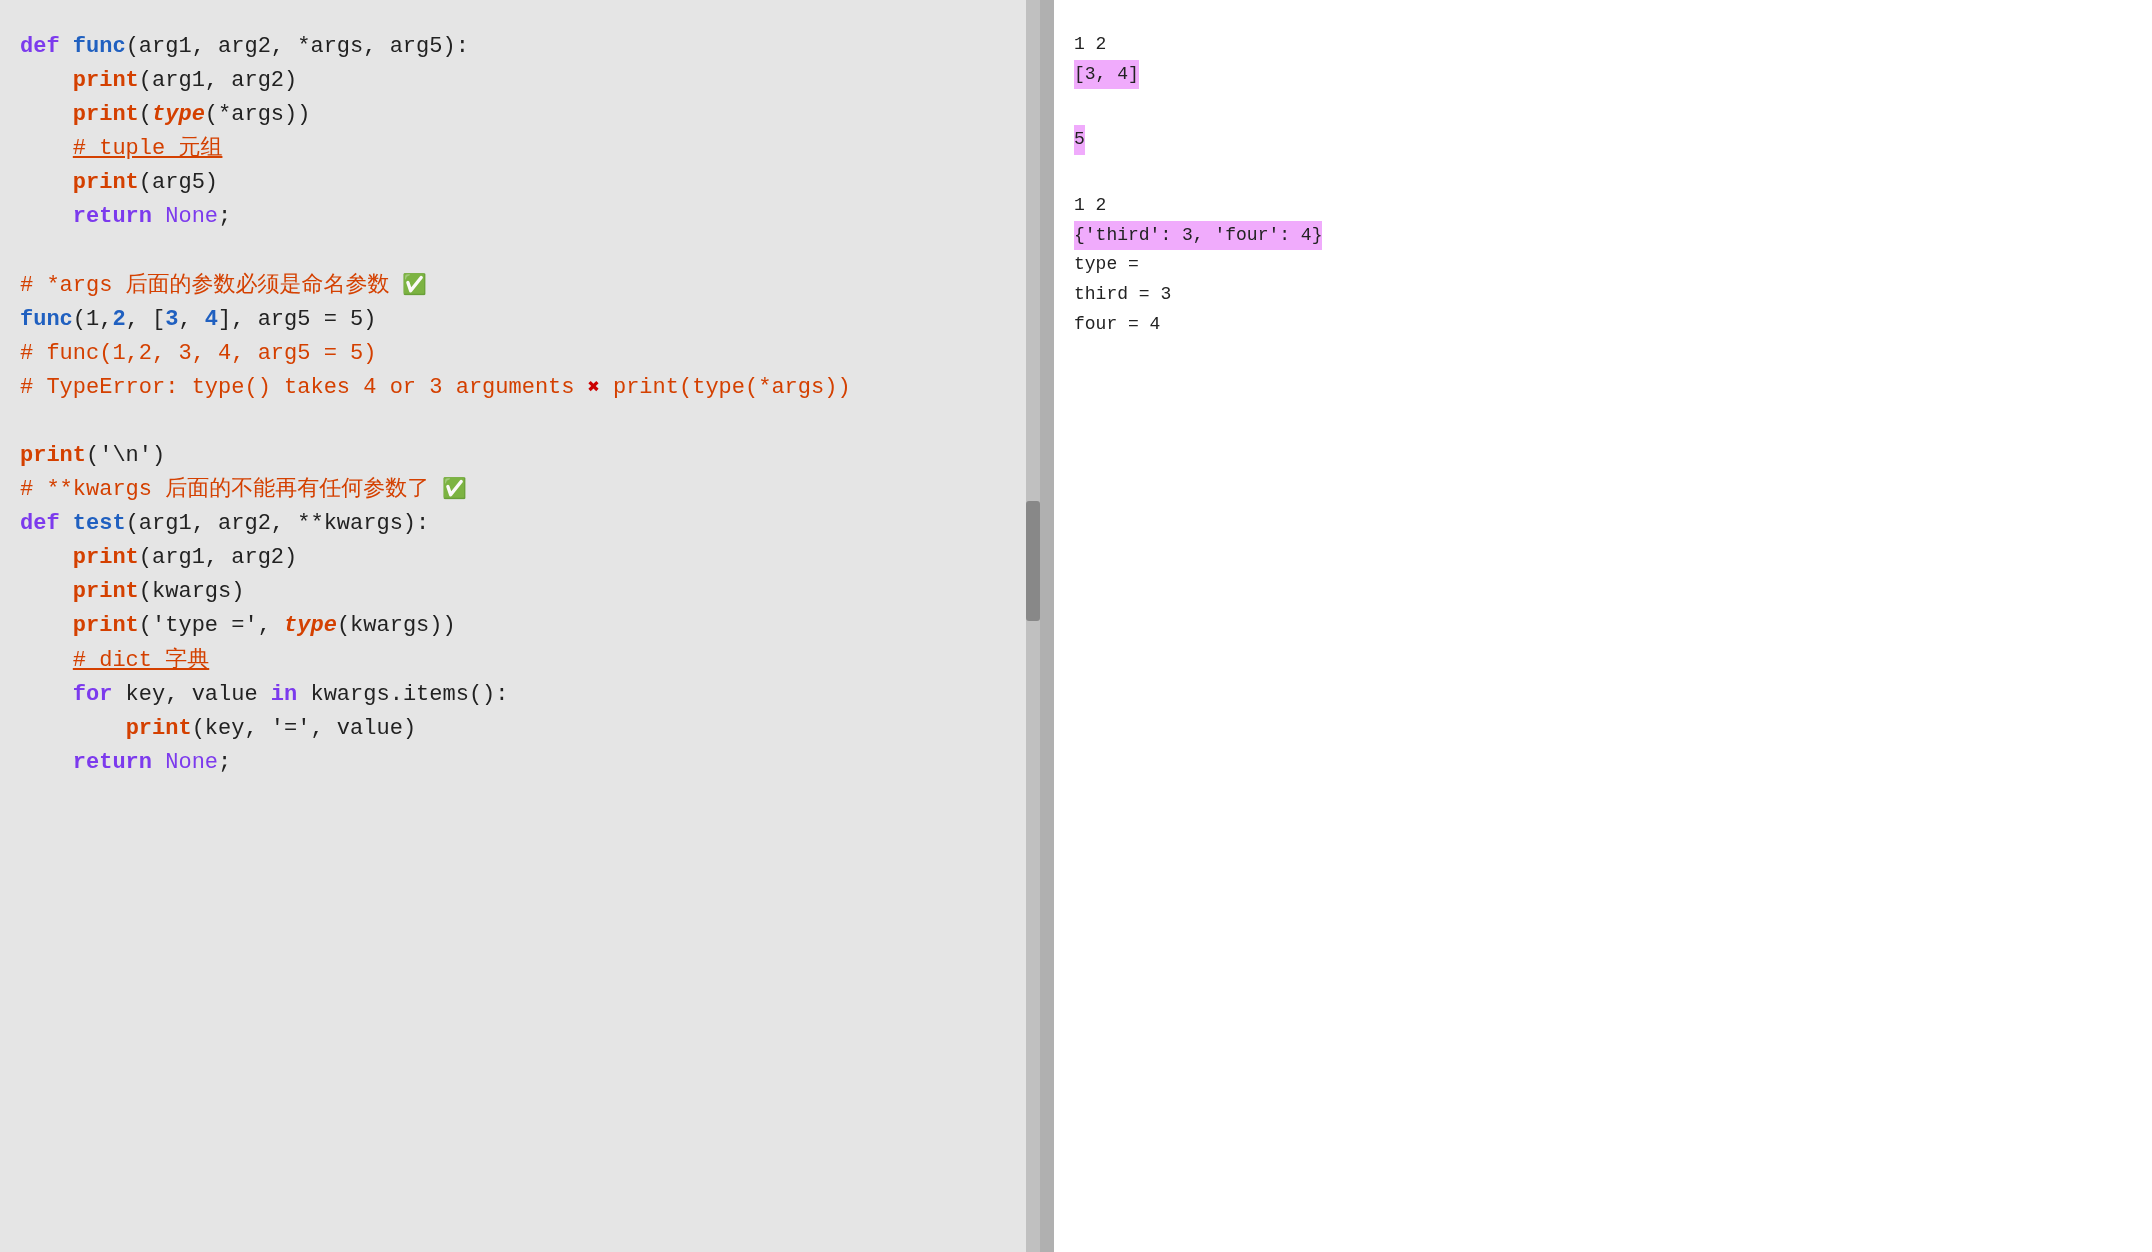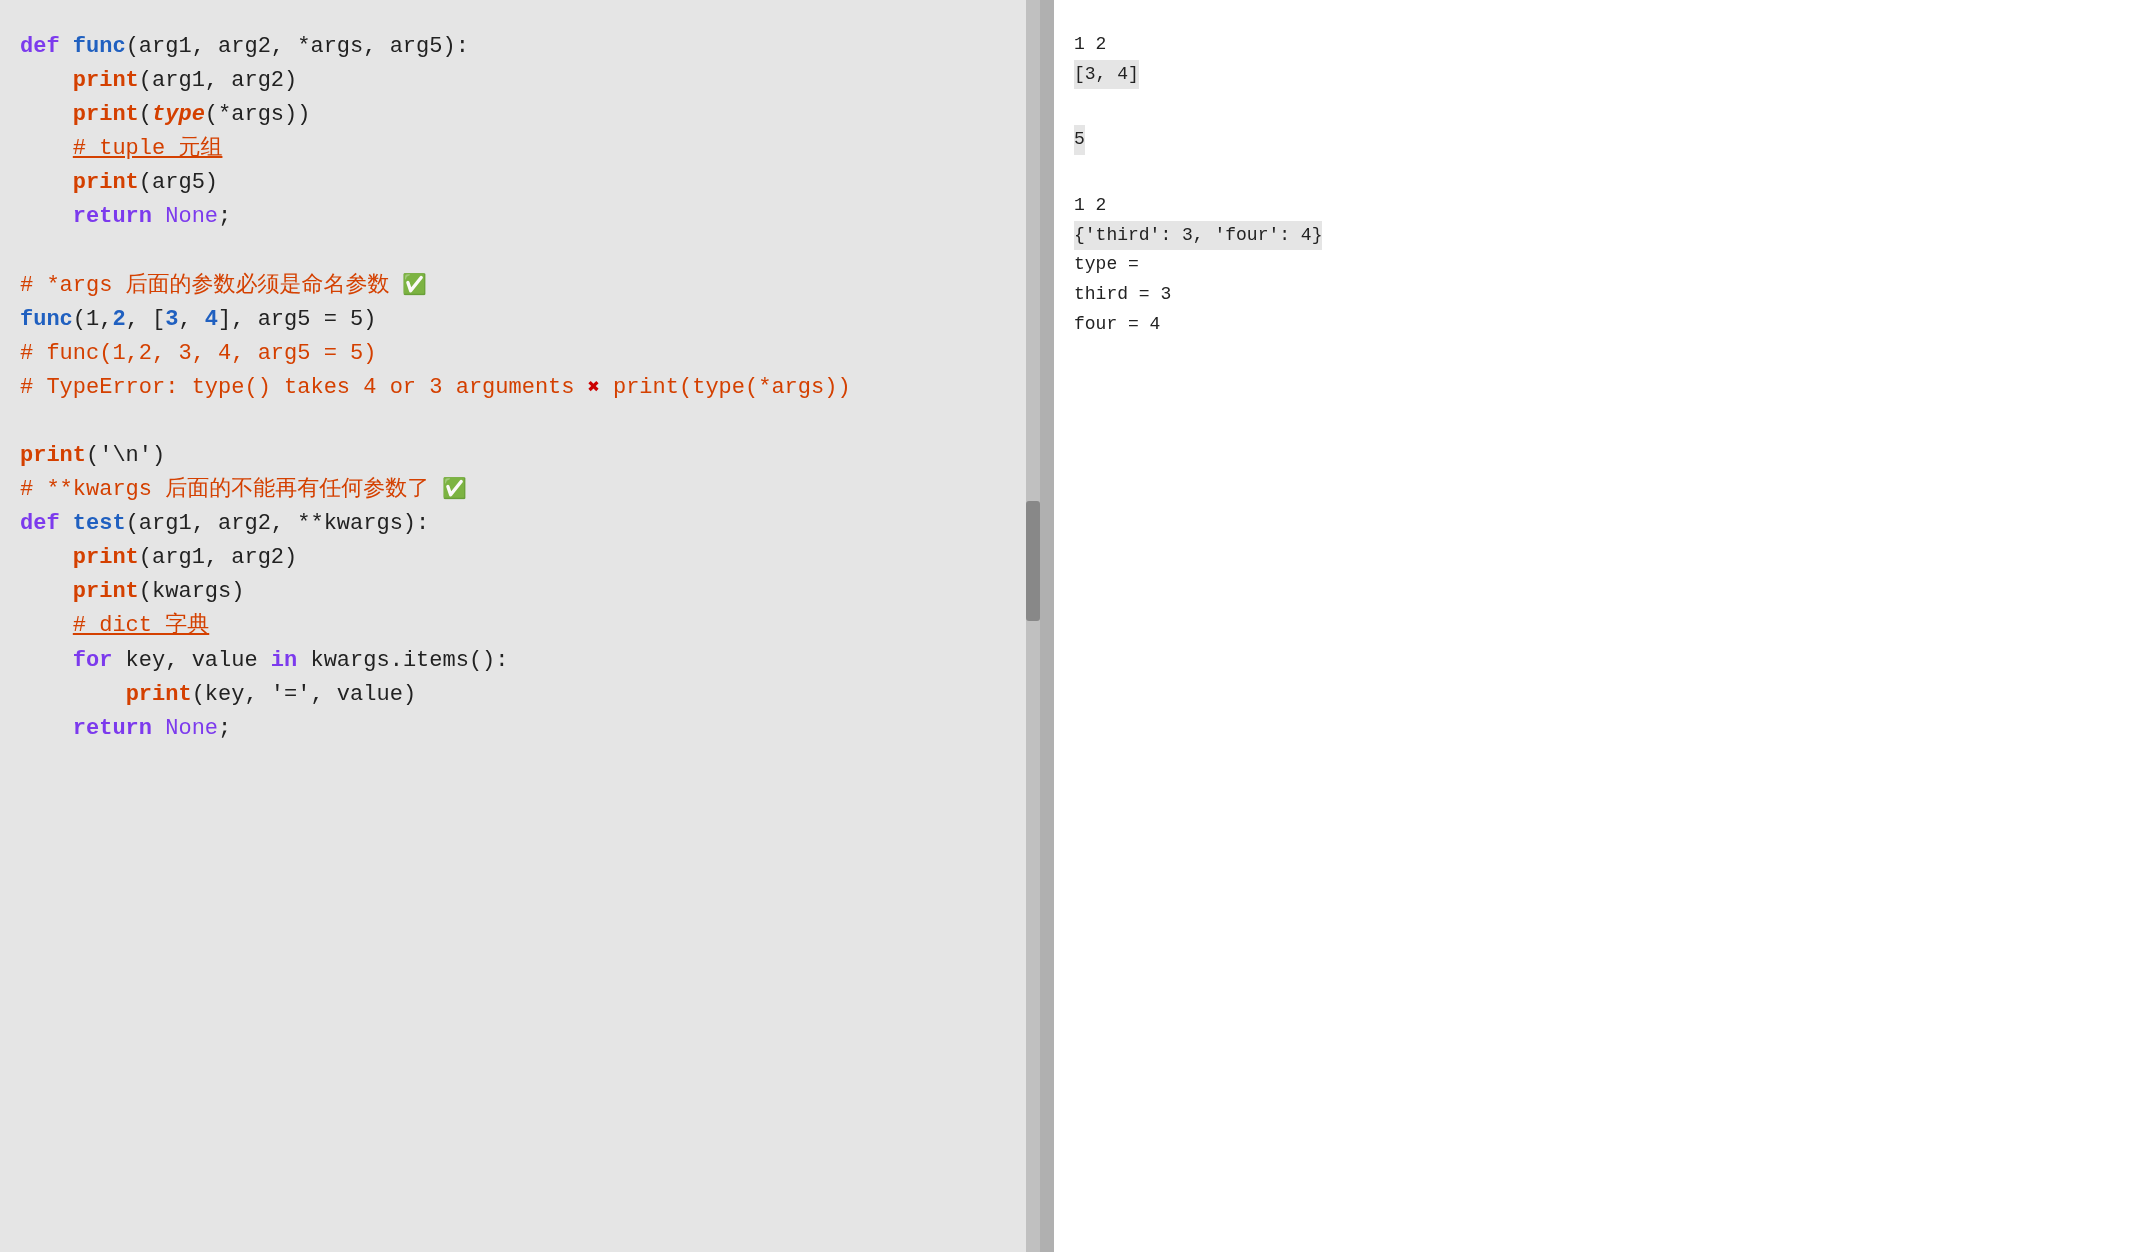--- a/index.html
+++ b/index.html
@@ -65,21 +65,21 @@
 
     
     .output-block {
       font-family: 'Courier New', Courier, monospace;
       font-size: 18px;
       line-height: 1.6;
       color: #222222;
     }
 
     .output-highlighted {
-      background: #e5e5e5;
+      background: #f0abfc;
       display: inline-block;
     }
 
     .output-line {
       display: block;
       white-space: pre;
       line-height: 1.65;
     }
 
     .output-gap {
@@ -137,20 +137,21 @@
   <div class="code-line"><span class="fn-print">print</span><span class="plain">('\n')</span></div>
 
   <div class="code-line"><span class="comment"># **kwargs 后面的不能再有任何参数了 </span><span class="green-check">✅</span></div>
 
   <div class="code-line"><span class="kw-def">def</span><span class="plain"> </span><span class="fn-test">test</span><span class="plain">(arg1, arg2, **kwargs):</span></div>
 
   <div class="code-line"><span class="plain">    </span><span class="fn-print">print</span><span class="plain">(arg1, arg2)</span></div>
 
   <div class="code-line"><span class="plain">    </span><span class="fn-print">print</span><span class="plain">(kwargs)</span></div>
 
+  <div class="code-line"><span class="plain">    </span><span class="fn-print">print</span><span class="plain">('type =', </span><span class="fn-type">type</span><span class="plain">(kwargs))</span></div>
 
   <div class="code-line"><span class="plain">    </span><span class="comment-underline"># dict 字典</span></div>
 
   <div class="code-line"><span class="plain">    </span><span class="kw-for">for</span><span class="plain"> key, value </span><span class="kw-in">in</span><span class="plain"> kwargs.items():</span></div>
 
   <div class="code-line"><span class="plain">        </span><span class="fn-print">print</span><span class="plain">(key, '=', value)</span></div>
 
   <div class="code-line"><span class="plain">    </span><span class="kw-return">return</span><span class="plain"> </span><span class="kw-none">None</span><span class="plain">;</span></div>
 
   <div class="scrollbar">

